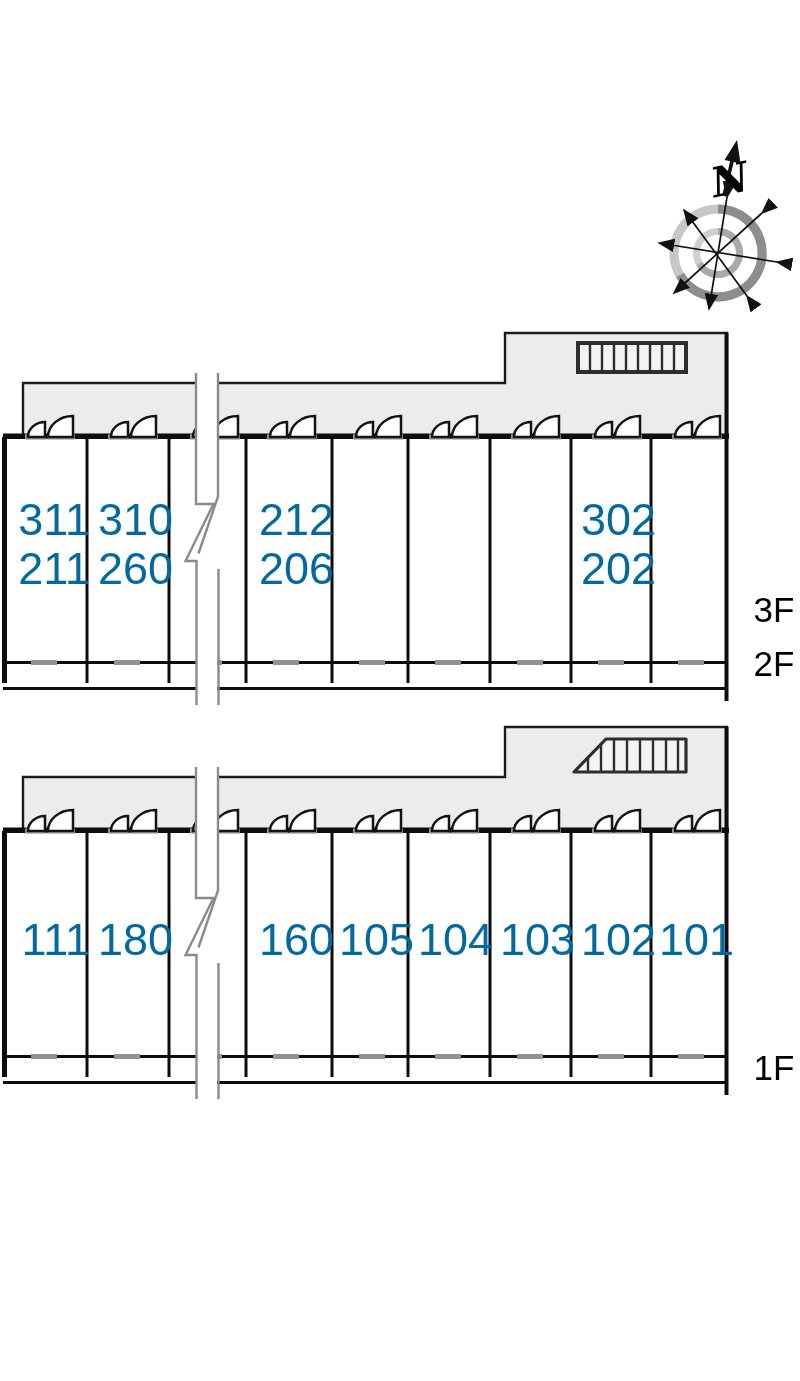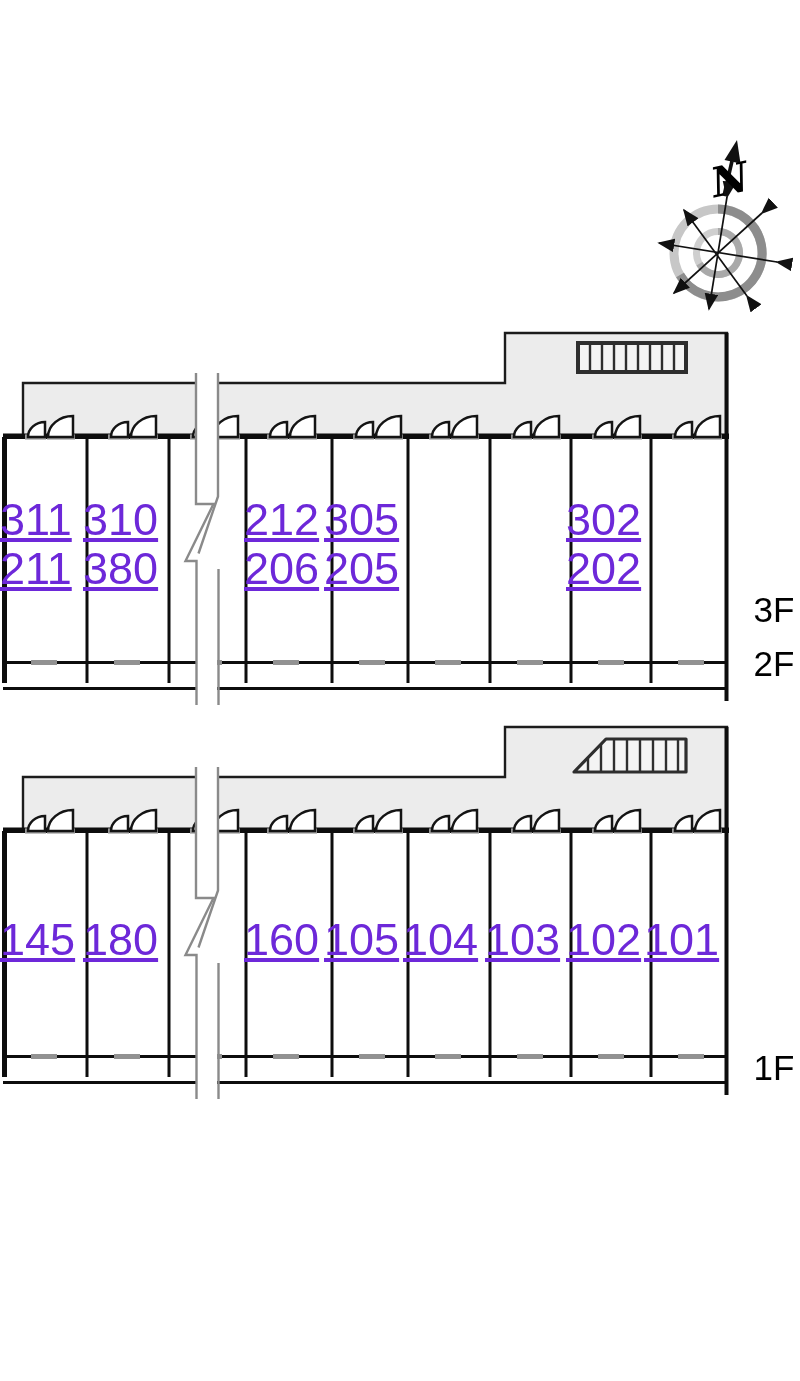--- a/index.html
+++ b/index.html
@@ -1,20 +1,20 @@
 <!DOCTYPE html>
 <html><head>
 <meta charset="utf-8">
 <style>
   html,body{margin:0;padding:0;background:#fff;}
   #stage{position:relative;width:800px;height:1381px;background:#fff;overflow:hidden;
          font-family:"Liberation Sans",sans-serif;}
   #plan-svg{position:absolute;left:0;top:0;}
-  .room-label{position:absolute;width:90px;text-align:left;color:#6d28d9;
-              font:45px/49px "Liberation Sans",sans-serif;text-decoration:underline;}
+  .room-label{position:absolute;width:90px;text-align:right;color:#0369a1;
+              font:45px/49px "Liberation Sans",sans-serif;}
   .room-label span{display:block;}
   .room-label.upper{top:495px;}
   .room-label.lower{top:917px;line-height:46px;}
   .floor-label{position:absolute;width:64px;text-align:center;color:#000;
                font:35px/44px "Liberation Sans",sans-serif;}
   .north-label{position:absolute;left:702px;top:158px;width:56px;text-align:center;color:#000;
                font:bold italic 41px/44px "DejaVu Serif",serif;transform:rotate(-12deg);}
 </style>
 </head>
 <body>
@@ -139,37 +139,33 @@
       </g>
     </g>
   </svg>
 
   <div class="room-label upper" style="left:0px">
       <span>311</span>
       <span>211</span>
     </div>
   <div class="room-label upper" style="left:83px">
       <span>310</span>
-      <span>380</span>
+      <span>260</span>
     </div>
   <div class="room-label upper" style="left:244px">
       <span>212</span>
       <span>206</span>
-    </div>
-  <div class="room-label upper" style="left:324px">
-      <span>305</span>
-      <span>205</span>
     </div>
   <div class="room-label upper" style="left:566px">
       <span>302</span>
       <span>202</span>
     </div>
 
   <div class="room-label lower" style="left:0px">
-      <span>145</span>
+      <span>111</span>
     </div>
   <div class="room-label lower" style="left:83px">
       <span>180</span>
     </div>
   <div class="room-label lower" style="left:244px">
       <span>160</span>
     </div>
   <div class="room-label lower" style="left:324px">
       <span>105</span>
     </div>

